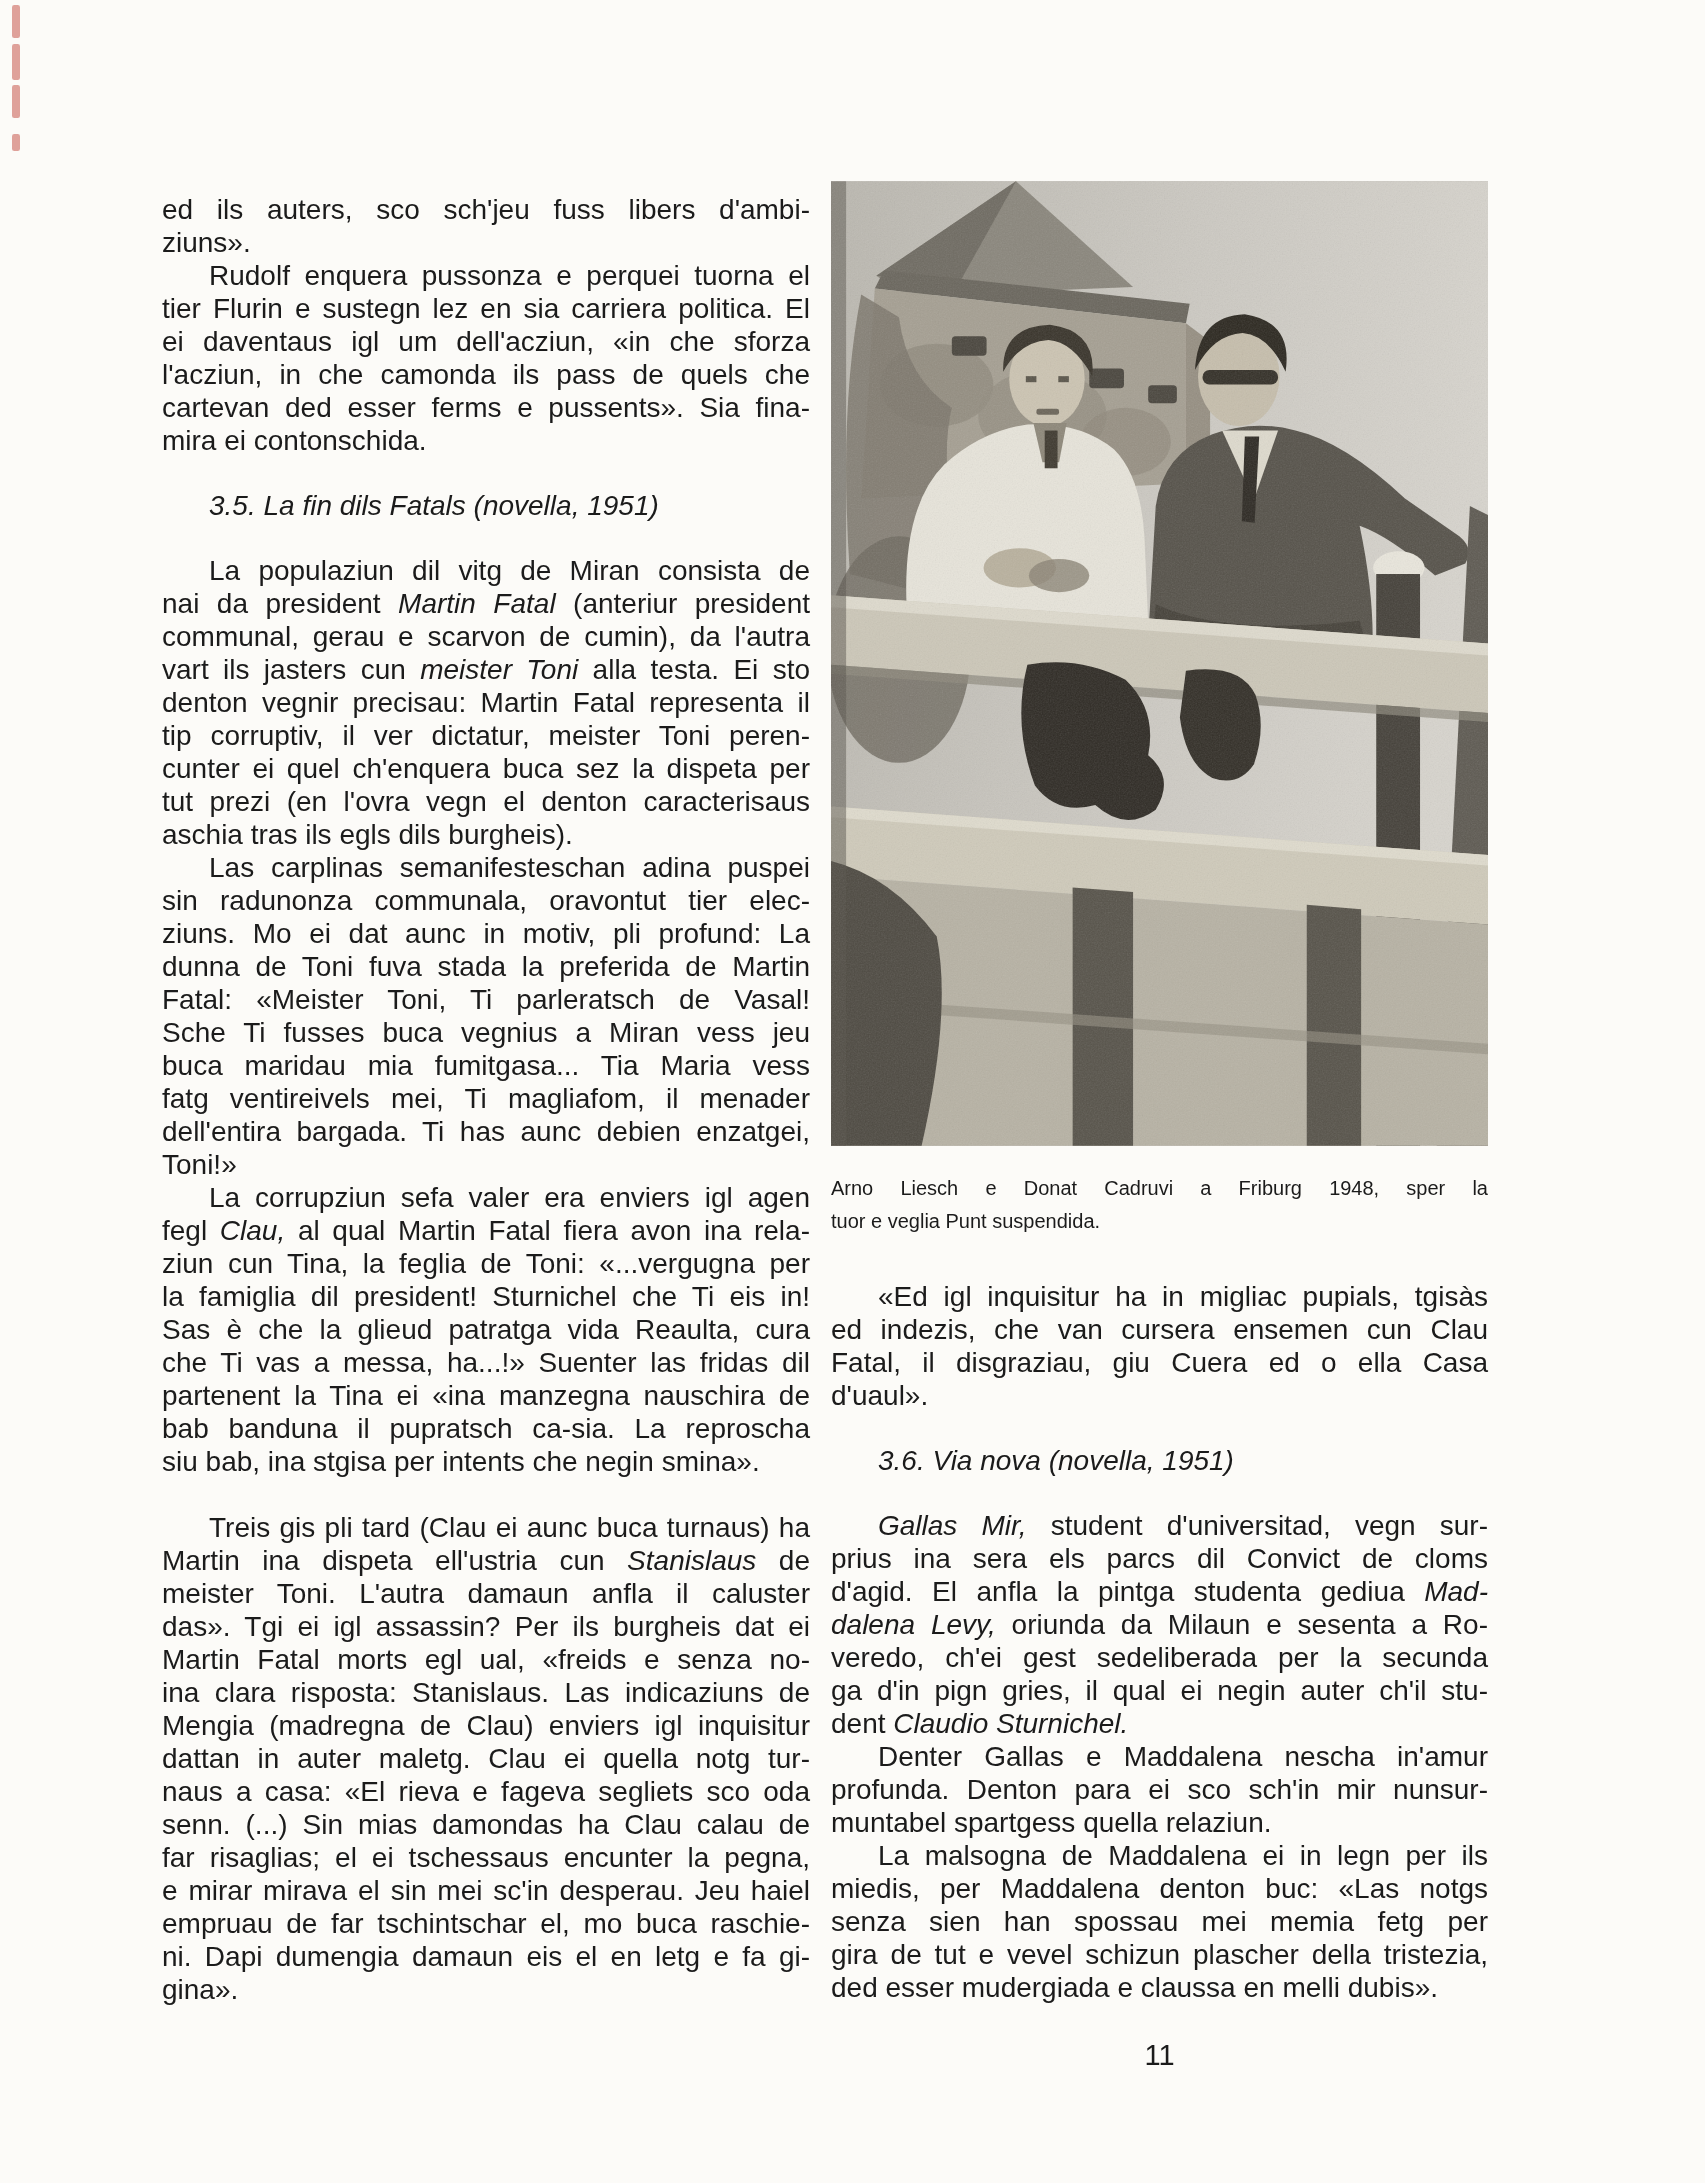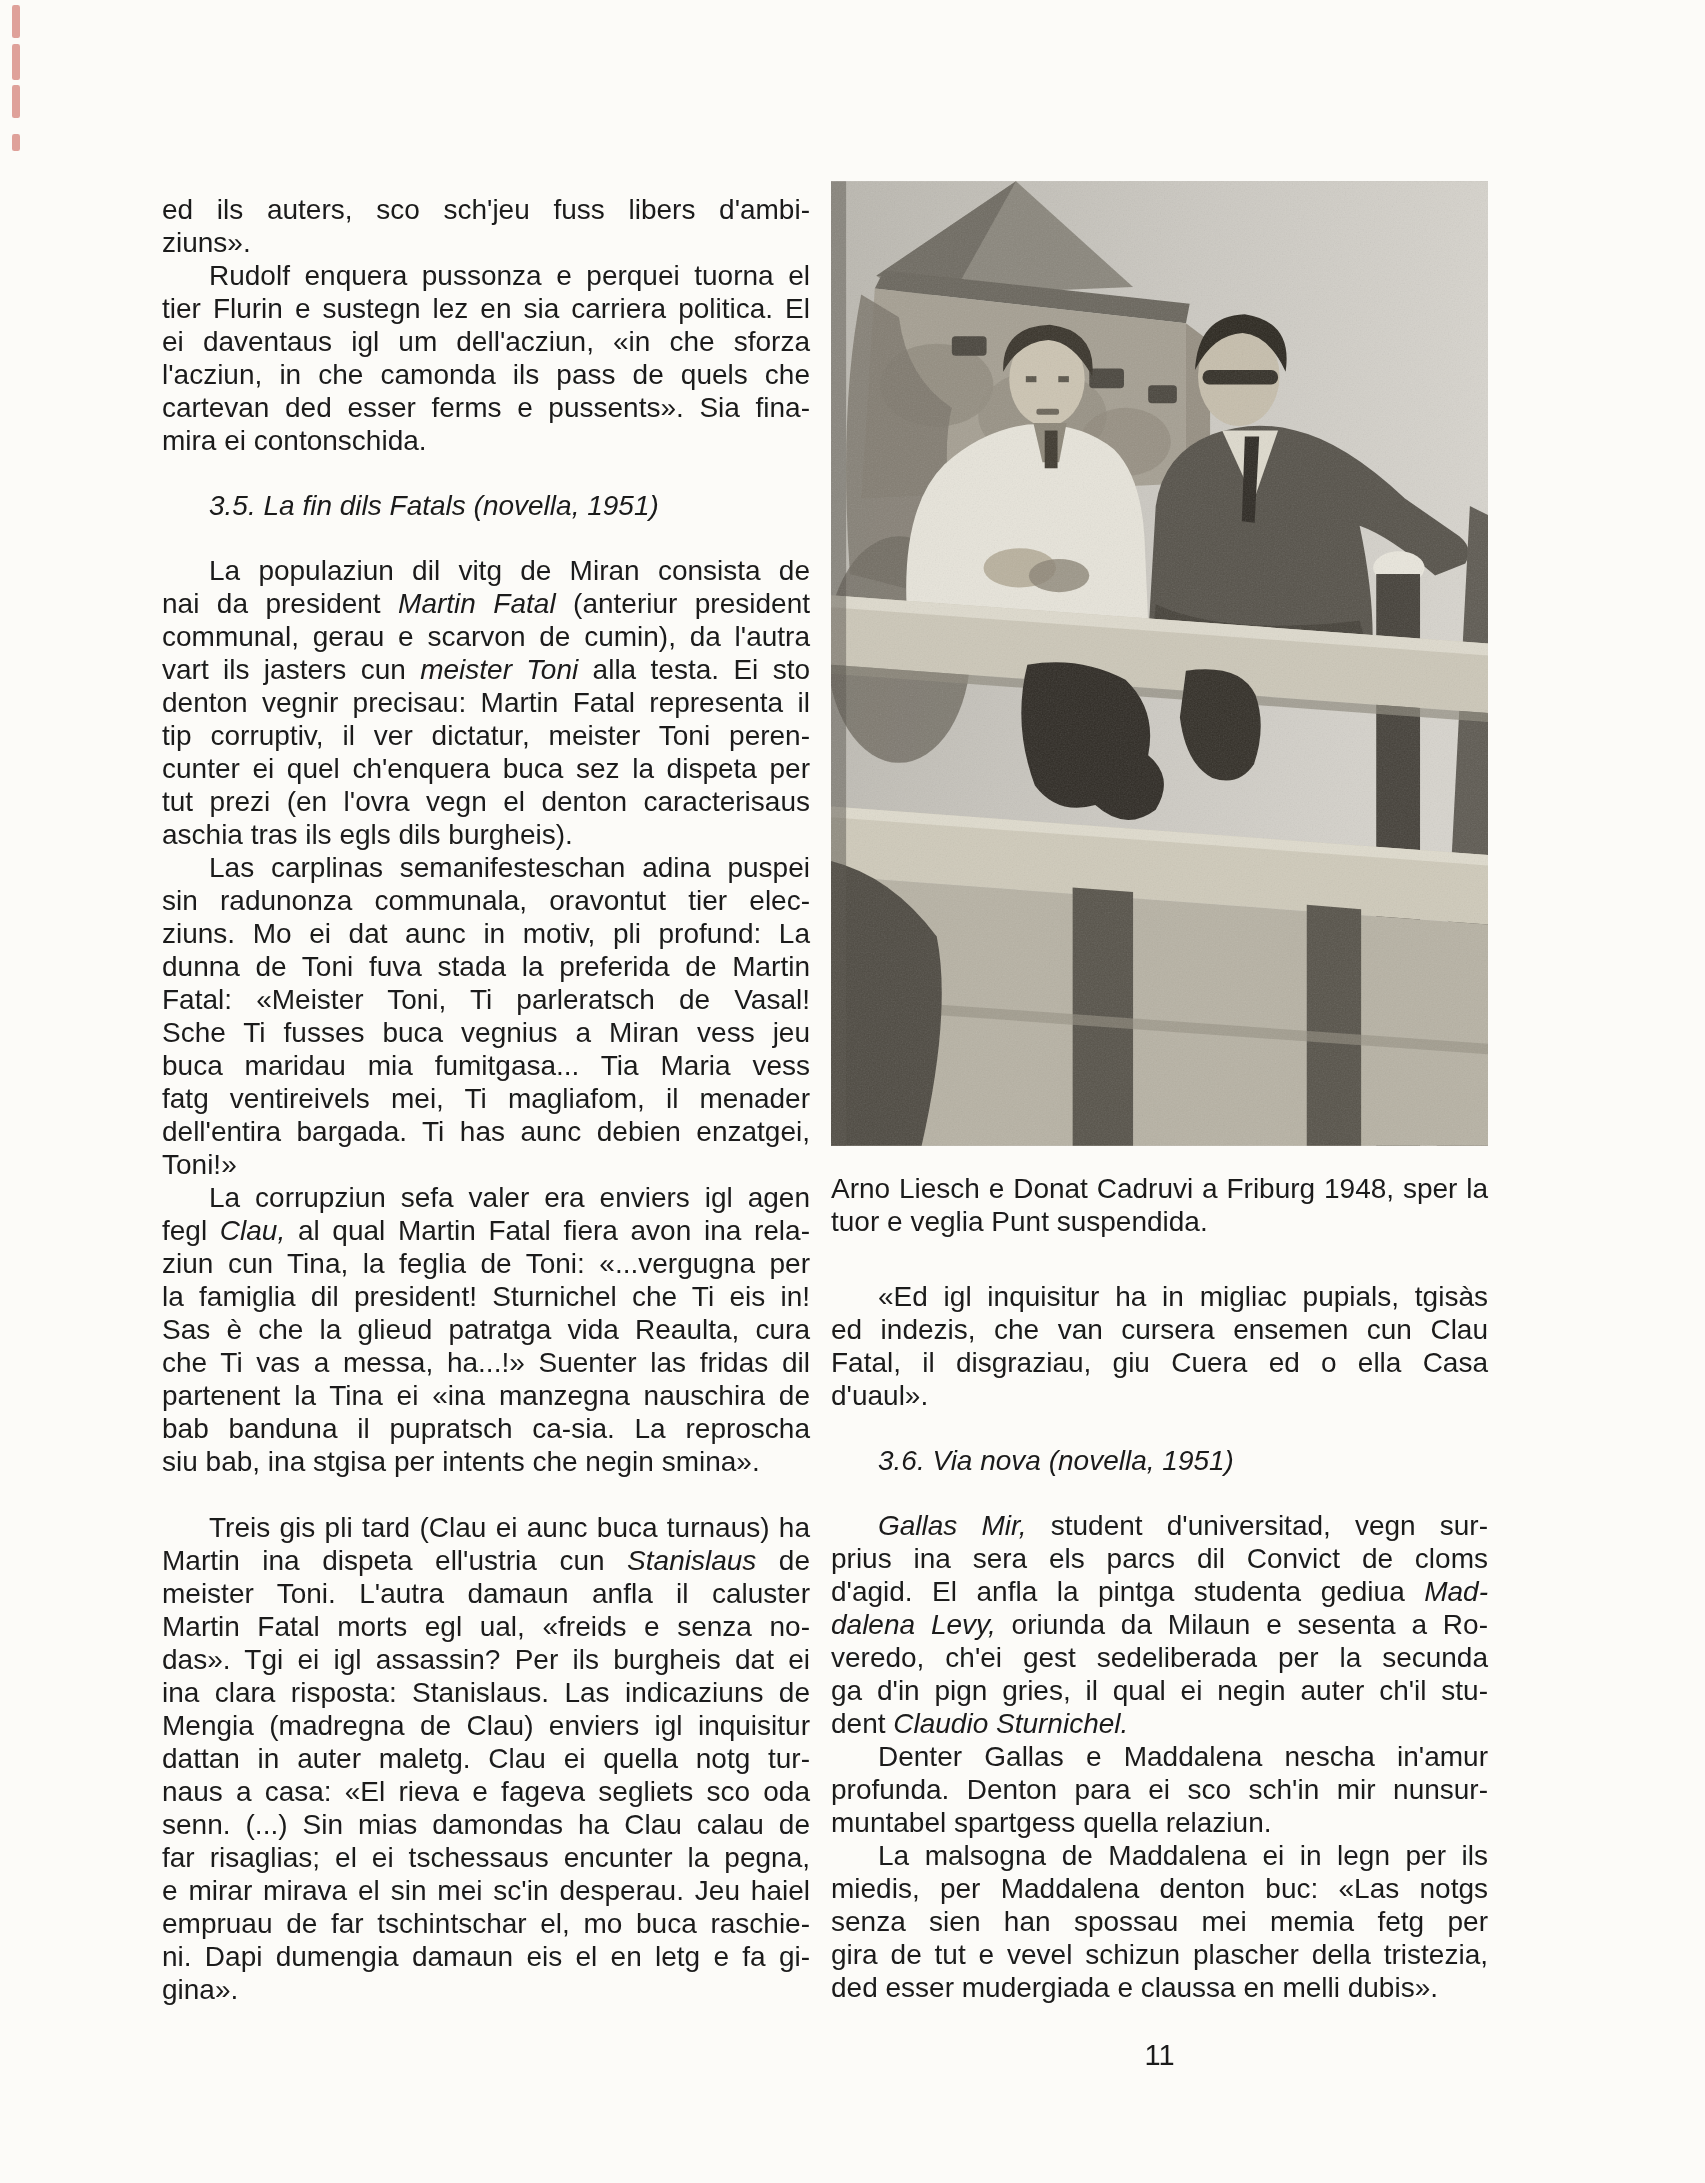--- a/index.html
+++ b/index.html
@@ -39,21 +39,21 @@
   .para { margin:0; }
   .para.gap { margin-top:33px; }
 
   .photo-frame {
     width:657px; height:965px;
     overflow:hidden;
     background:#ccc9c2;
   }
   .caption {
     margin-top:26px;
-    font-size:28px;
+    font-size:20px;
     line-height:33px;
   }
   .right-text { margin-top:42px; }
   .pagenum {
     margin-top:35px;
     text-align:center;
     font-size:29px;
   }
 </style>
 </head>
@@ -111,22 +111,22 @@
         <div class="line">Sas è che la glieud patratga vida Reaulta, cura</div>
         <div class="line">che Ti vas a messa, ha...!» Suenter las fridas dil</div>
         <div class="line">partenent la Tina ei «ina manzegna nauschira de</div>
         <div class="line">bab banduna il pupratsch ca-sia. La reproscha</div>
         <div class="line end">siu bab, ina stgisa per intents che negin smina».</div>
       </div>
       <div class="para gap">
         <div class="line indent">Treis gis pli tard (Clau ei aunc buca turnaus) ha</div>
         <div class="line"><span>Martin ina dispeta ell'ustria cun </span><span class="it">Stanislaus</span><span> de</span></div>
         <div class="line">meister Toni. L'autra damaun anfla il caluster</div>
+        <div class="line">das». Tgi ei igl assassin? Per ils burgheis dat ei</div>
         <div class="line">Martin Fatal morts egl ual, «freids e senza no-</div>
-        <div class="line">das». Tgi ei igl assassin? Per ils burgheis dat ei</div>
         <div class="line">ina clara risposta: Stanislaus. Las indicaziuns de</div>
         <div class="line">Mengia (madregna de Clau) enviers igl inquisitur</div>
         <div class="line">dattan in auter maletg. Clau ei quella notg tur-</div>
         <div class="line">naus a casa: «El rieva e fageva segliets sco oda</div>
         <div class="line">senn. (...) Sin mias damondas ha Clau calau de</div>
         <div class="line">far risaglias; el ei tschessaus encunter la pegna,</div>
         <div class="line">e mirar mirava el sin mei sc'in desperau. Jeu haiel</div>
         <div class="line">empruau de far tschintschar el, mo buca raschie-</div>
         <div class="line">ni. Dapi dumengia damaun eis el en letg e fa gi-</div>
         <div class="line end">gina».</div>

